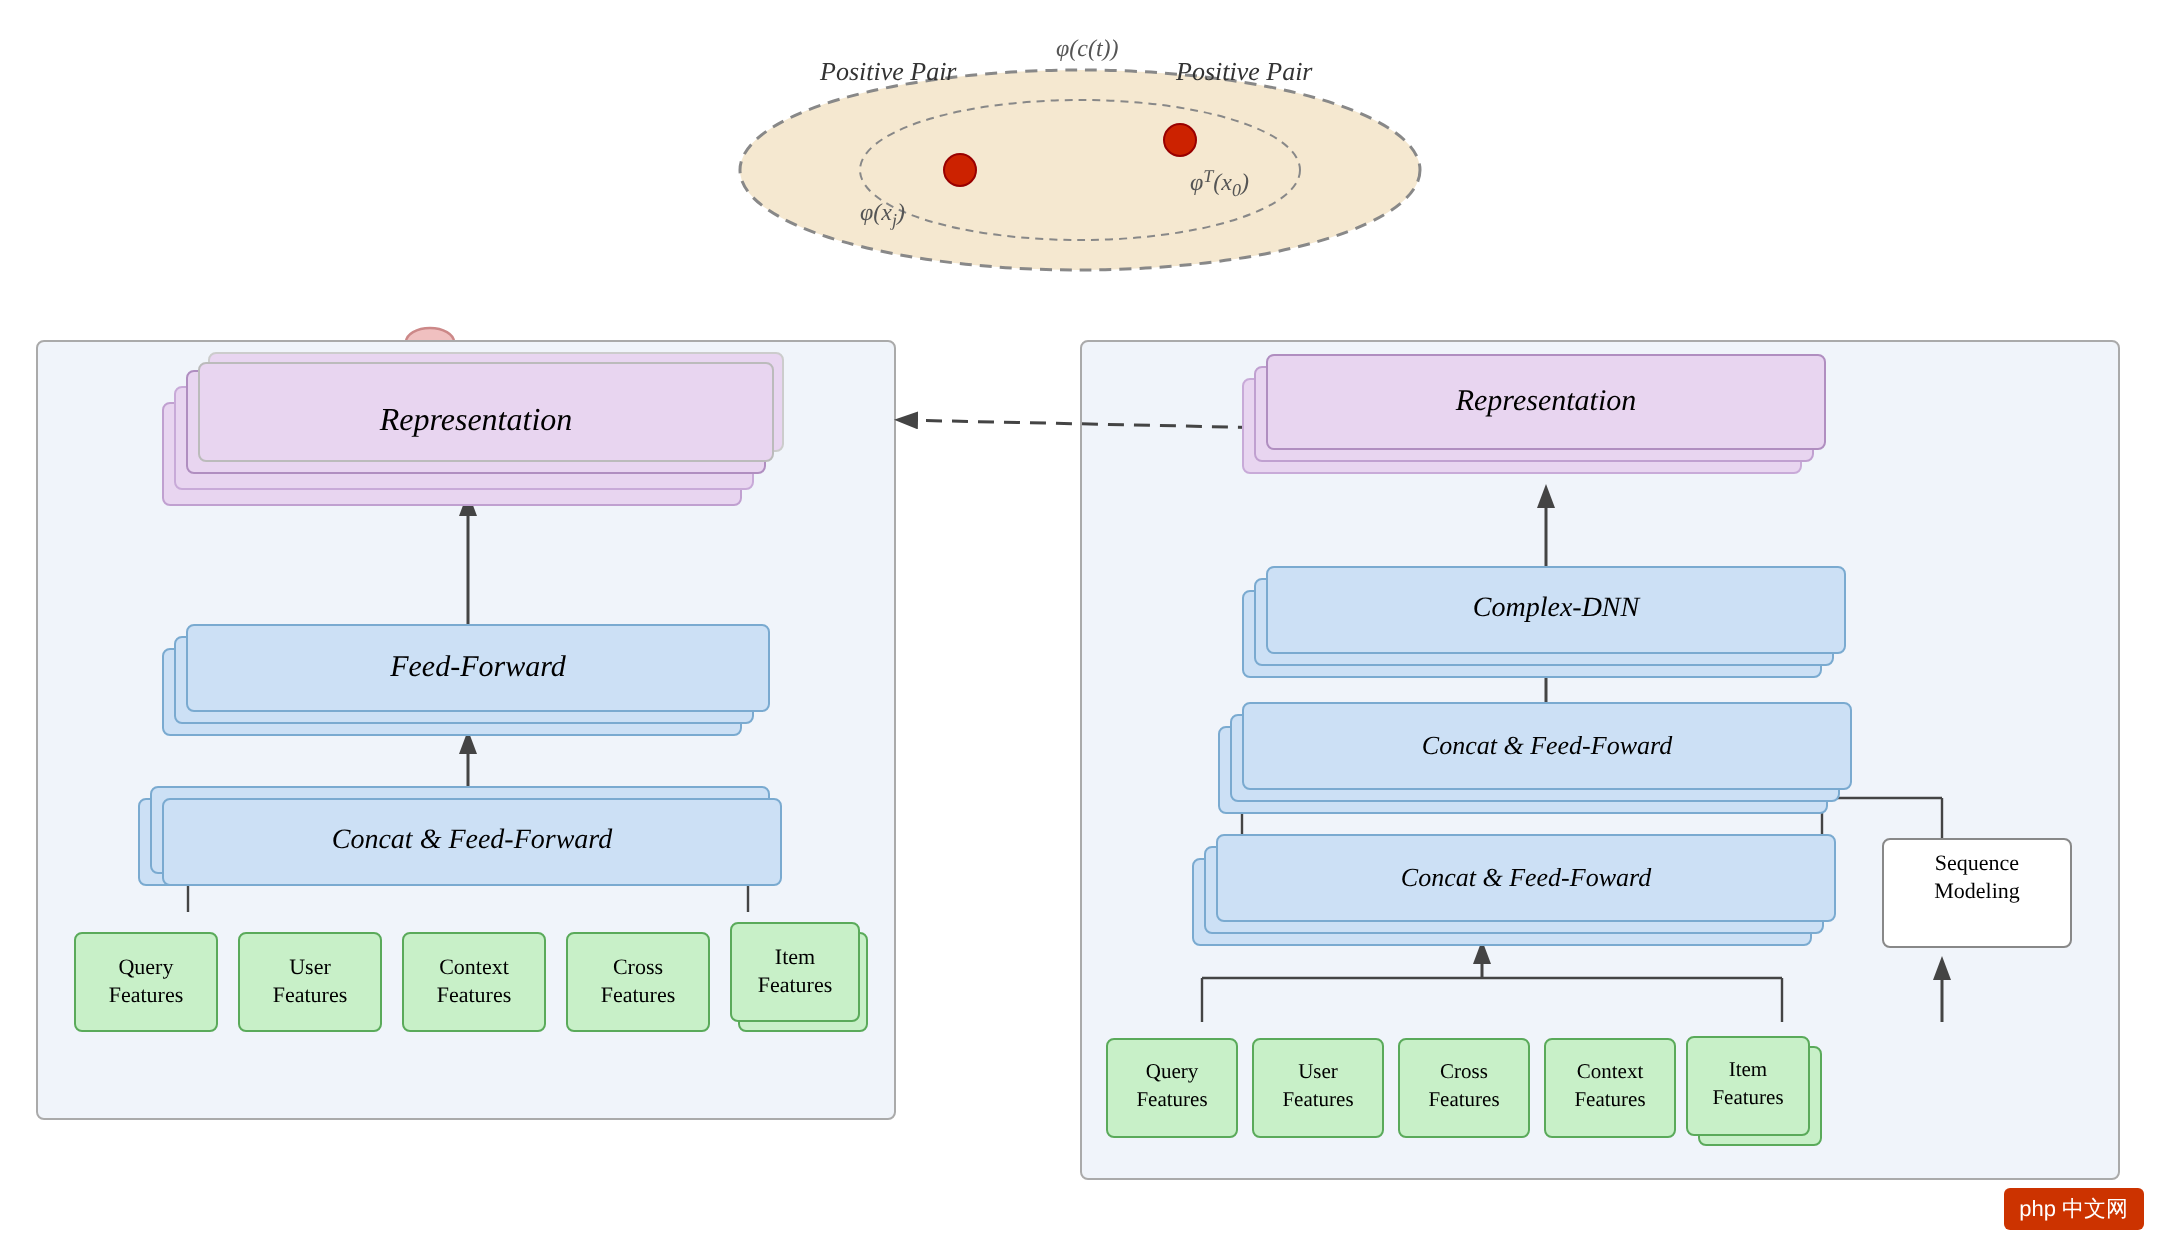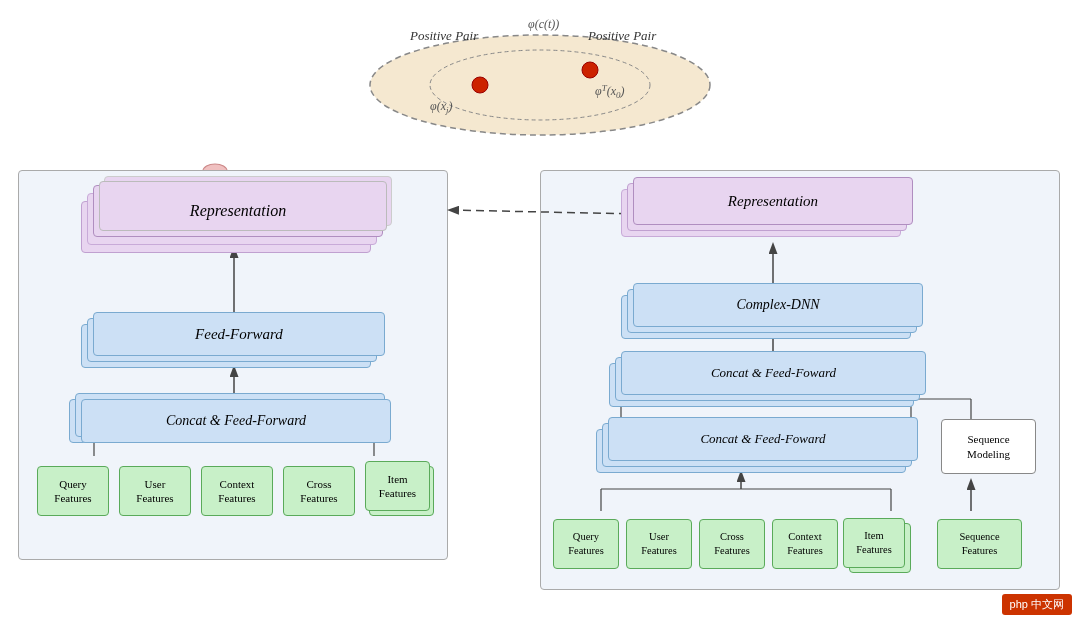--- a/index.html
+++ b/index.html
@@ -297,21 +297,21 @@
   <div class="ff-block" style="position:absolute; top:180px; left:80px; width:305px; height:44px; z-index:3; display:flex; align-items:center; justify-content:center;">
     <span style="font-size:13px; font-style:italic;">Concat &amp; Feed-Foward</span>
   </div>
 
   <div style="position:absolute; top:258px; left:55px; width:310px; height:44px; background:#cce0f5; border:1.5px solid #7aaad0; border-radius:4px; z-index:1;"></div>
   <div style="position:absolute; top:252px; left:61px; width:310px; height:44px; background:#cce0f5; border:1.5px solid #7aaad0; border-radius:4px; z-index:2;"></div>
   <div class="ff-block" style="position:absolute; top:246px; left:67px; width:310px; height:44px; z-index:3; display:flex; align-items:center; justify-content:center;">
     <span style="font-size:13px; font-style:italic;">Concat &amp; Feed-Foward</span>
   </div>
 
-  <div class="seq-box" style="position:absolute; top:248px; left:400px; width:95px; height:55px; z-index:3; display:flex; align-items:center; justify-content:center;">
+  <div class="seq-box" style="position:absolute; top:248px; left:400px; width:95px; height:55px; z-index:3; display:flex; justify-content:center;">
     <span style="font-size:11px; line-height:1.3;">Sequence
 Modeling</span>
   </div>
 
   <div class="feat-box" style="left:12px; top:348px; width:66px; height:50px; display:flex; align-items:center; justify-content:center;">
     <span style="font-size:10.5px;">Query<br>Features</span>
   </div>
 
   <div class="feat-box" style="left:85px; top:348px; width:66px; height:50px; display:flex; align-items:center; justify-content:center;">
     <span style="font-size:10.5px;">User<br>Features</span>
@@ -323,24 +323,20 @@
 
   <div class="feat-box" style="left:231px; top:348px; width:66px; height:50px; display:flex; align-items:center; justify-content:center;">
     <span style="font-size:10.5px;">Context<br>Features</span>
   </div>
 
   <div style="position:absolute; left:308px; top:352px; width:62px; height:50px; background:#c8f0c8; border:1.5px solid #5aaa5a; border-radius:4px; z-index:1;"></div>
   <div class="feat-box" style="left:302px; top:347px; width:62px; height:50px; display:flex; align-items:center; justify-content:center; z-index:2;">
     <span style="font-size:10.5px;">Item<br>Features</span>
   </div>
 
-  <div class="feat-box" style="left:396px; top:348px; width:85px; height:50px; display:flex; align-items:center; justify-content:center;">
-    <span style="font-size:10.5px;">Sequence
-Features</span>
-  </div>
 
 </div>
 
 <svg class="dashed-arrow-svg" style="left:0;top:0;width:1080px;height:623px;" viewBox="0 0 1080 623">
   <defs>
     <marker id="dashed-arrow" markerWidth="8" markerHeight="6" refX="6" refY="3" orient="auto">
       <polygon points="0 0, 8 3, 0 6" fill="#444"></polygon>
     </marker>
     <marker id="dashed-arrow-left" markerWidth="8" markerHeight="6" refX="2" refY="3" orient="auto">
       <polygon points="8 0, 0 3, 8 6" fill="#444"></polygon>

